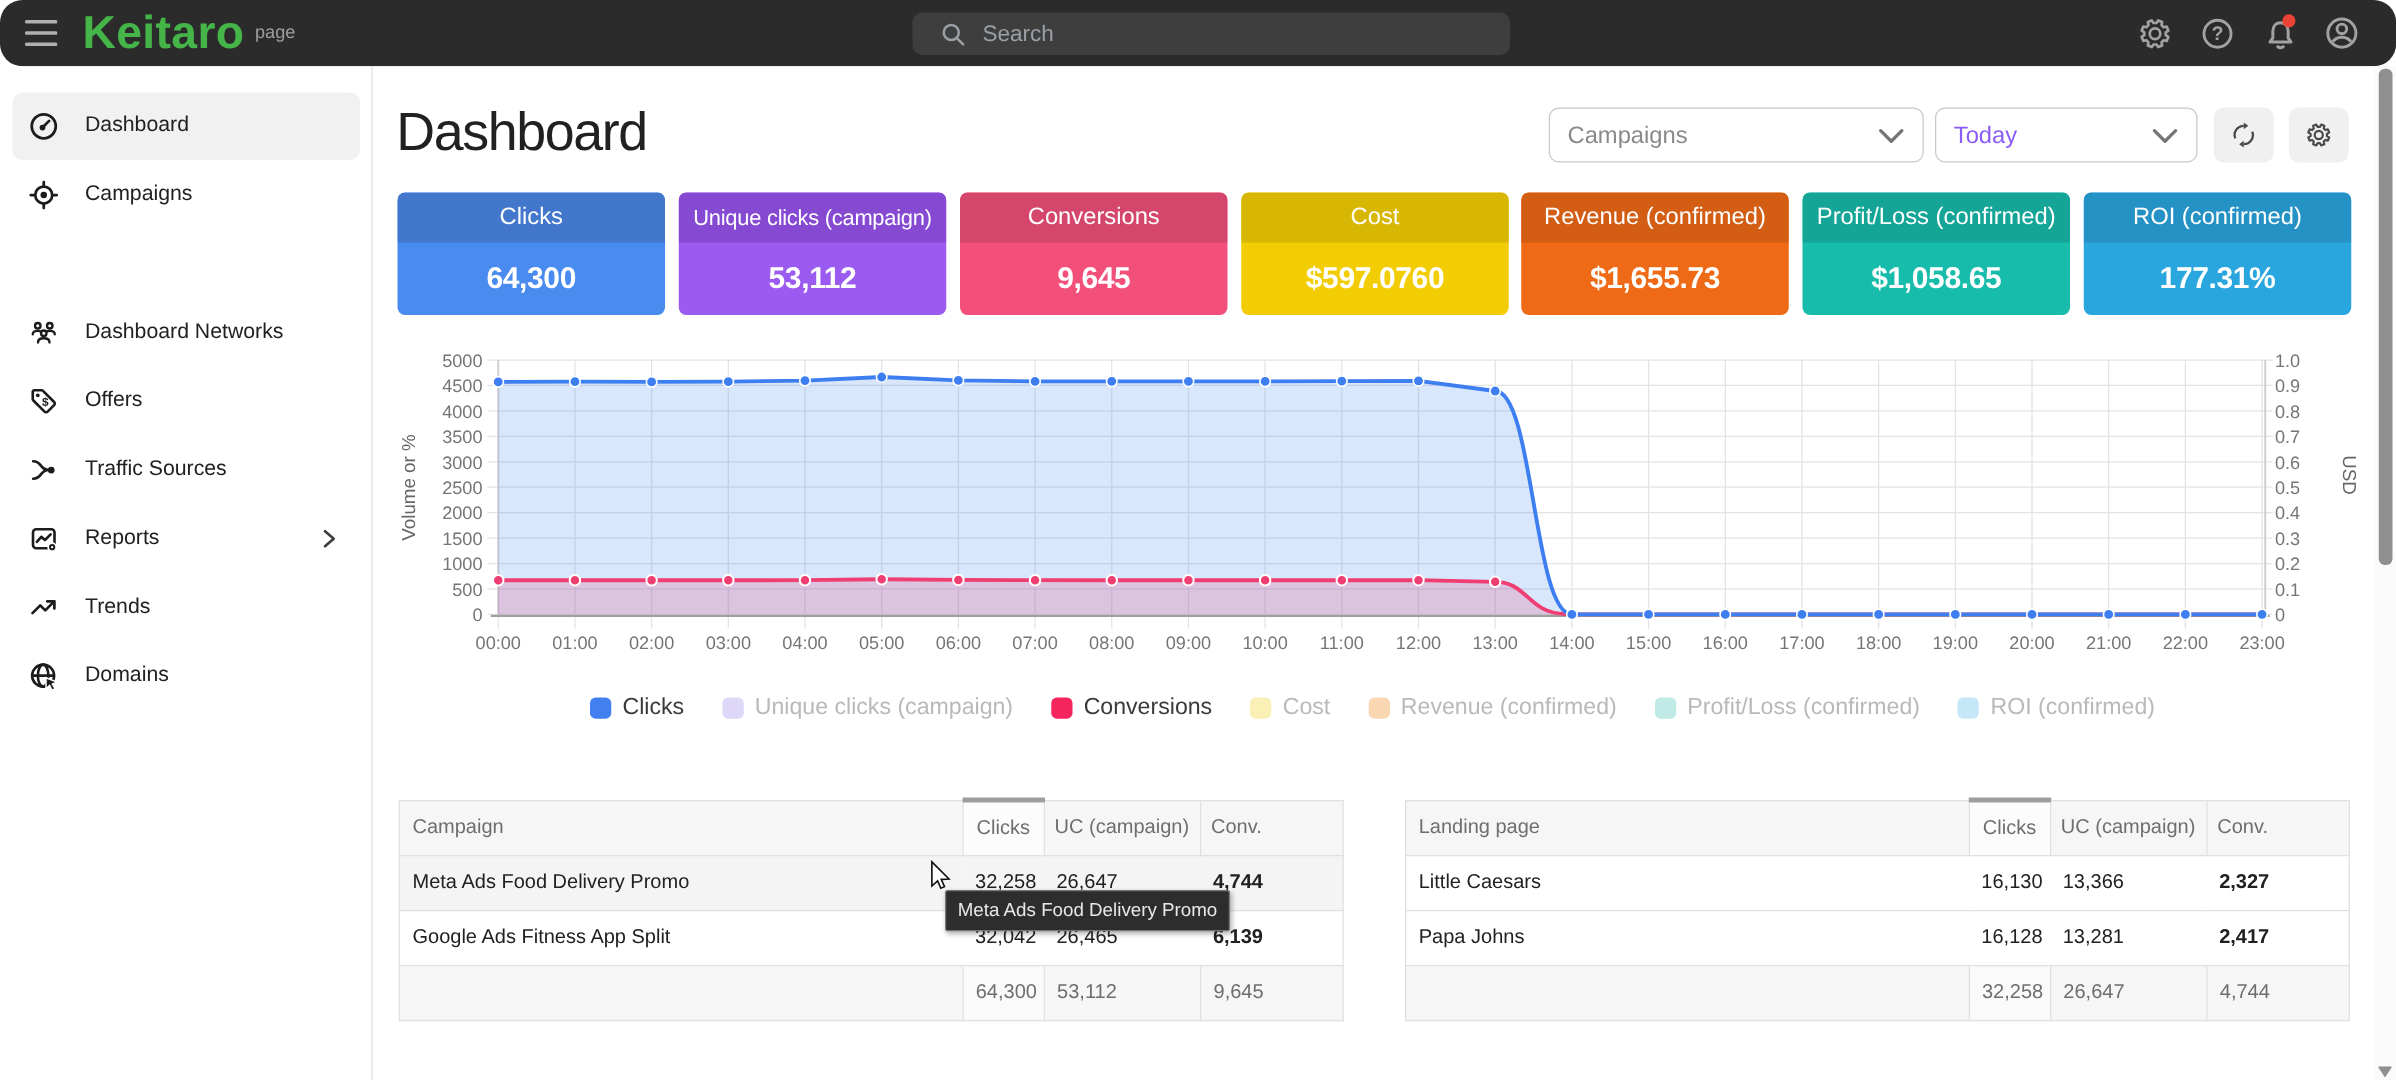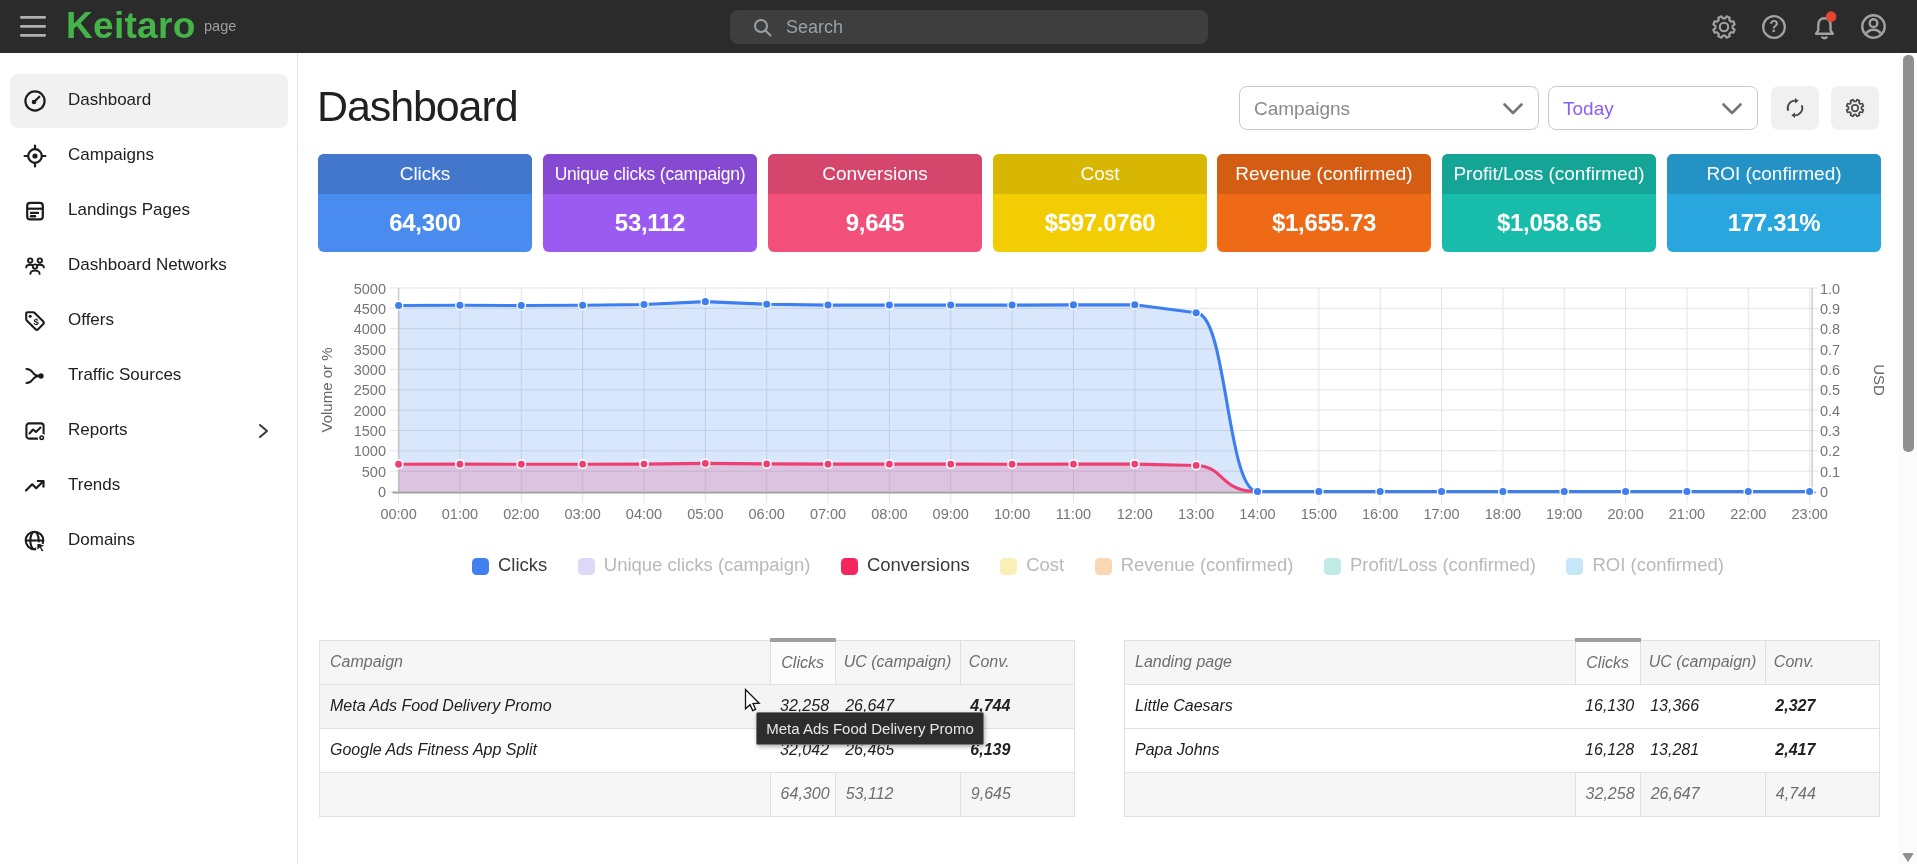--- a/index.html
+++ b/index.html
@@ -1,20 +1,20 @@
 <!DOCTYPE html>
 <html><head>
 <meta charset="utf-8">
 <style>
 * { margin:0; padding:0; box-sizing:border-box; }
 html,body { width:1917px; height:864px; overflow:hidden; background:#fff;
   font-family:"Liberation Sans", sans-serif; }
 .abs { position:absolute; }
 
-#topbar { position:absolute; left:0; top:0; width:1917px; height:53px; background:#2b2b2b; }
+#topbar { position:absolute; left:0; top:0; width:1917px; height:53px; background:#2b2b2b;border-radius:18px; }
 #logo { position:absolute; left:66px; top:5px; font-size:37px; font-weight:bold; color:#45b549; letter-spacing:0.3px; }
 #demo { position:absolute; left:204px; top:18px; font-size:14.5px; color:#9e9e9e; }
 #search { position:absolute; left:730px; top:10px; width:478px; height:34px; background:#3e3e3e; border-radius:8px; }
 #search .ph { position:absolute; left:56px; top:0; line-height:34px; font-size:18px; color:#9aa0a6; }
 
 #sidebar { position:absolute; left:0; top:53px; width:298px; height:811px; background:#fff; border-right:1px solid #e0e0e0; }
 .mitem { position:absolute; left:10px; width:278px; height:54px; border-radius:8px; }
 .mitem.active { background:#f1f1f1; }
 .mitem .mic { position:absolute; left:13px; top:15px; width:24px; height:24px; }
 .mitem .mtxt { position:absolute; left:58px; top:16px; font-size:17px; color:#212121; }
@@ -30,21 +30,21 @@
 .card .ct { height:40px; text-align:center; font-size:19px; line-height:40px; white-space:nowrap; }
 .card .cv { height:58px; text-align:center; font-size:24px; font-weight:bold; line-height:57px; letter-spacing:-0.3px; }
 
 #legend { position:absolute; left:92px; top:501px; width:1414px; text-align:center; }
 .li { display:inline-block; margin:0 13px; white-space:nowrap; }
 .li .sq { display:inline-block; width:17px; height:17px; border-radius:4.5px; vertical-align:-3.5px; margin-right:9px; }
 .li .lt { font-size:18.5px; color:#3a3a3a; }
 .li.off .lt { color:#b9b9b9; }
 
 .tbl { position:absolute; top:585px; width:756px; border-collapse:collapse; font-size:16px; table-layout:fixed; }
-.tbl td { border:1px solid #e0e0e0; height:44px; padding:0 10px 0 10px;font-style:italic; }
+.tbl td { border:1px solid #e0e0e0; height:44px; padding:0 10px 0 10px; }
 .tbl tr.hd td { background:#f6f6f6; color:#6e6e6e; border-bottom:1px solid #e0e0e0; font-size:16px; white-space:nowrap; padding:0 8px; }
 .tbl tr.hd td:first-child { padding-left:10px; }
 .tbl tr.hd td.sorted { background:#fcfcfc; border-top:4px solid #9e9e9e; text-align:center; padding:0 2px; }
 .tbl tr.bd td { border-left:none; border-right:none; color:#212121; }
 .tbl tr.hov td { background:#f4f4f4; }
 .tbl tr.bd td:first-child { border-left:1px solid #e0e0e0; }
 .tbl tr.bd td:last-child { border-right:1px solid #e0e0e0; }
 .tbl tr.ft td { background:#f6f6f6; color:#6e6e6e; }
 .tbl tr.ft td.clk { background:#fafafa; }
 .tbl td.num { }
@@ -113,29 +113,20 @@
         <circle cx="12" cy="12" r="6.8" fill="none" stroke="#1c1c1c" stroke-width="2.2"></circle>
         <circle cx="12" cy="12" r="2.6" fill="#1c1c1c"></circle>
         <g stroke="#1c1c1c" stroke-width="2.2" stroke-linecap="round">
           <line x1="12" y1="1.6" x2="12" y2="4.6"></line>
           <line x1="12" y1="19.4" x2="12" y2="22.4"></line>
           <line x1="1.6" y1="12" x2="4.6" y2="12"></line>
           <line x1="19.4" y1="12" x2="22.4" y2="12"></line>
         </g>
       </svg>
     <div class="mtxt">Campaigns</div>
-  </div>
-  <div class="mitem" style="top:131px">
-    <svg class="mic" viewBox="0 0 24 24">
-        <rect x="4.2" y="3.8" width="15.6" height="16.6" rx="3" fill="none" stroke="#1c1c1c" stroke-width="2.2"></rect>
-        <line x1="4.5" y1="9.7" x2="19.5" y2="9.7" stroke="#1c1c1c" stroke-width="2.2"></line>
-        <line x1="8" y1="13.9" x2="15" y2="13.9" stroke="#1c1c1c" stroke-width="2.4" stroke-linecap="round"></line>
-        <line x1="8" y1="17.2" x2="12" y2="17.2" stroke="#1c1c1c" stroke-width="2.4" stroke-linecap="round"></line>
-      </svg>
-    <div class="mtxt">Landings Pages</div>
   </div>
   <div class="mitem" style="top:186px">
     <svg class="mic" viewBox="0 0 24 24" fill="none" stroke="#1c1c1c" stroke-width="1.9" stroke-linecap="round">
         <circle cx="7.2" cy="6.6" r="2.2"></circle>
         <circle cx="16.8" cy="6.6" r="2.2"></circle>
         <circle cx="12" cy="12.6" r="2.2"></circle>
         <path d="M3.2 13.4 C3.2 11.5 5.0 10.7 7.2 10.7 C8.2 10.7 9.1 10.85 9.8 11.15"></path>
         <path d="M20.8 13.4 C20.8 11.5 19.0 10.7 16.8 10.7 C15.8 10.7 14.9 10.85 14.2 11.15"></path>
         <path d="M7.4 19.9 C7.4 17.4 9.5 16.6 12 16.6 C14.5 16.6 16.6 17.4 16.6 19.9"></path>
       </svg>

